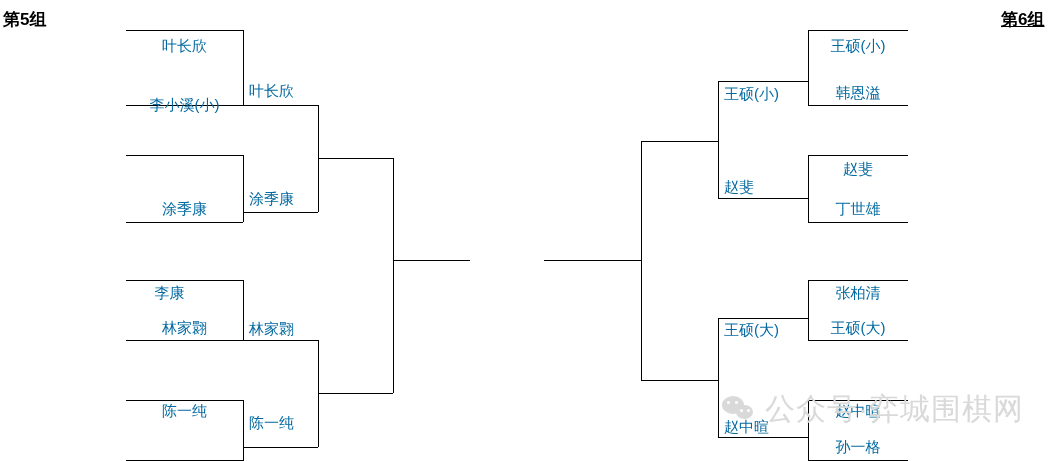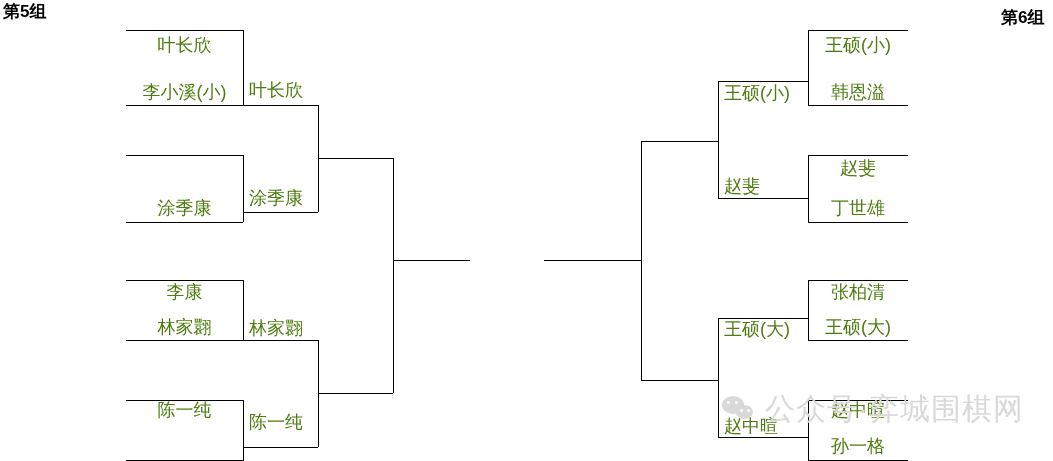--- a/index.html
+++ b/index.html
@@ -20,41 +20,42 @@
   }
   
   .group-label {
     position: absolute;
     font-size: 17px;
     font-weight: bold;
     color: #000000;
     letter-spacing: 0px;
     white-space: nowrap;
     line-height: 20px;
+    margin-top: 8px;
   }
   #group-left-label  { left: 3px;  top: 2px; }
-  #group-right-label { left: 1001px; top: 8px; }
+  #group-right-label { left: 1001px; top: 2px; text-decoration: underline; }
 
   
   .hline {
     position: absolute;
     height: 0;
     border-top: 1px solid #000000;
   }
   .vline {
     position: absolute;
     width: 0;
     border-left: 1px solid #000000;
   }
 
   
   .player {
     position: absolute;
-    font-size: 18px;
-    color: #4d7c0f;
+    font-size: 15px;
+    color: #0369a1;
     white-space: nowrap;
     line-height: 17px;
   }
   .player.center { text-align: center; }
   .player.lead   { text-align: left; }
 
   
   #watermark {
     position: absolute;
     left: 722px;
@@ -103,31 +104,31 @@
 
 <div id="bracket-page">
 
   <div class="group-label" id="group-left-label">第5组</div>
   <div class="group-label" id="group-right-label">第6组</div>
 
   <div class="hline" style="left:126px; top:30px;  width:117px;"></div>
   <div class="vline" style="left:243px; top:30px;  height:75px;"></div>
   <div class="hline" style="left:126px; top:105px; width:117px;"></div>
   <div class="player center" style="left:126px; top:37px; width:117px;">叶长欣</div>
-  <div class="player center" style="left:126px; top:84px; width:117px;">李小溪(小)</div>
+  <div class="player center" style="left:126px; top:96px; width:117px;">李小溪(小)</div>
 
   <div class="hline" style="left:126px; top:155px; width:117px;"></div>
   <div class="vline" style="left:243px; top:155px; height:67px;"></div>
   <div class="hline" style="left:126px; top:222px; width:117px;"></div>
   <div class="player center" style="left:126px; top:200px; width:117px;">涂季康</div>
 
   <div class="hline" style="left:126px; top:280px; width:117px;"></div>
   <div class="vline" style="left:243px; top:280px; height:60px;"></div>
   <div class="hline" style="left:126px; top:340px; width:117px;"></div>
-  <div class="player center" style="left:126px; top:284px; width:117px;">李康</div>
+  <div class="player center" style="left:111px; top:284px; width:117px;">李康</div>
   <div class="player center" style="left:126px; top:319px; width:117px;">林家翾</div>
 
   <div class="hline" style="left:126px; top:400px; width:117px;"></div>
   <div class="vline" style="left:243px; top:400px; height:61px;"></div>
   <div class="hline" style="left:126px; top:460px; width:117px;"></div>
   <div class="player center" style="left:126px; top:402px; width:117px;">陈一纯</div>
 
   <div class="hline" style="left:243px; top:105px; width:75px;"></div>
   <div class="vline" style="left:318px; top:105px; height:107px;"></div>
   <div class="hline" style="left:243px; top:212px; width:75px;"></div>

